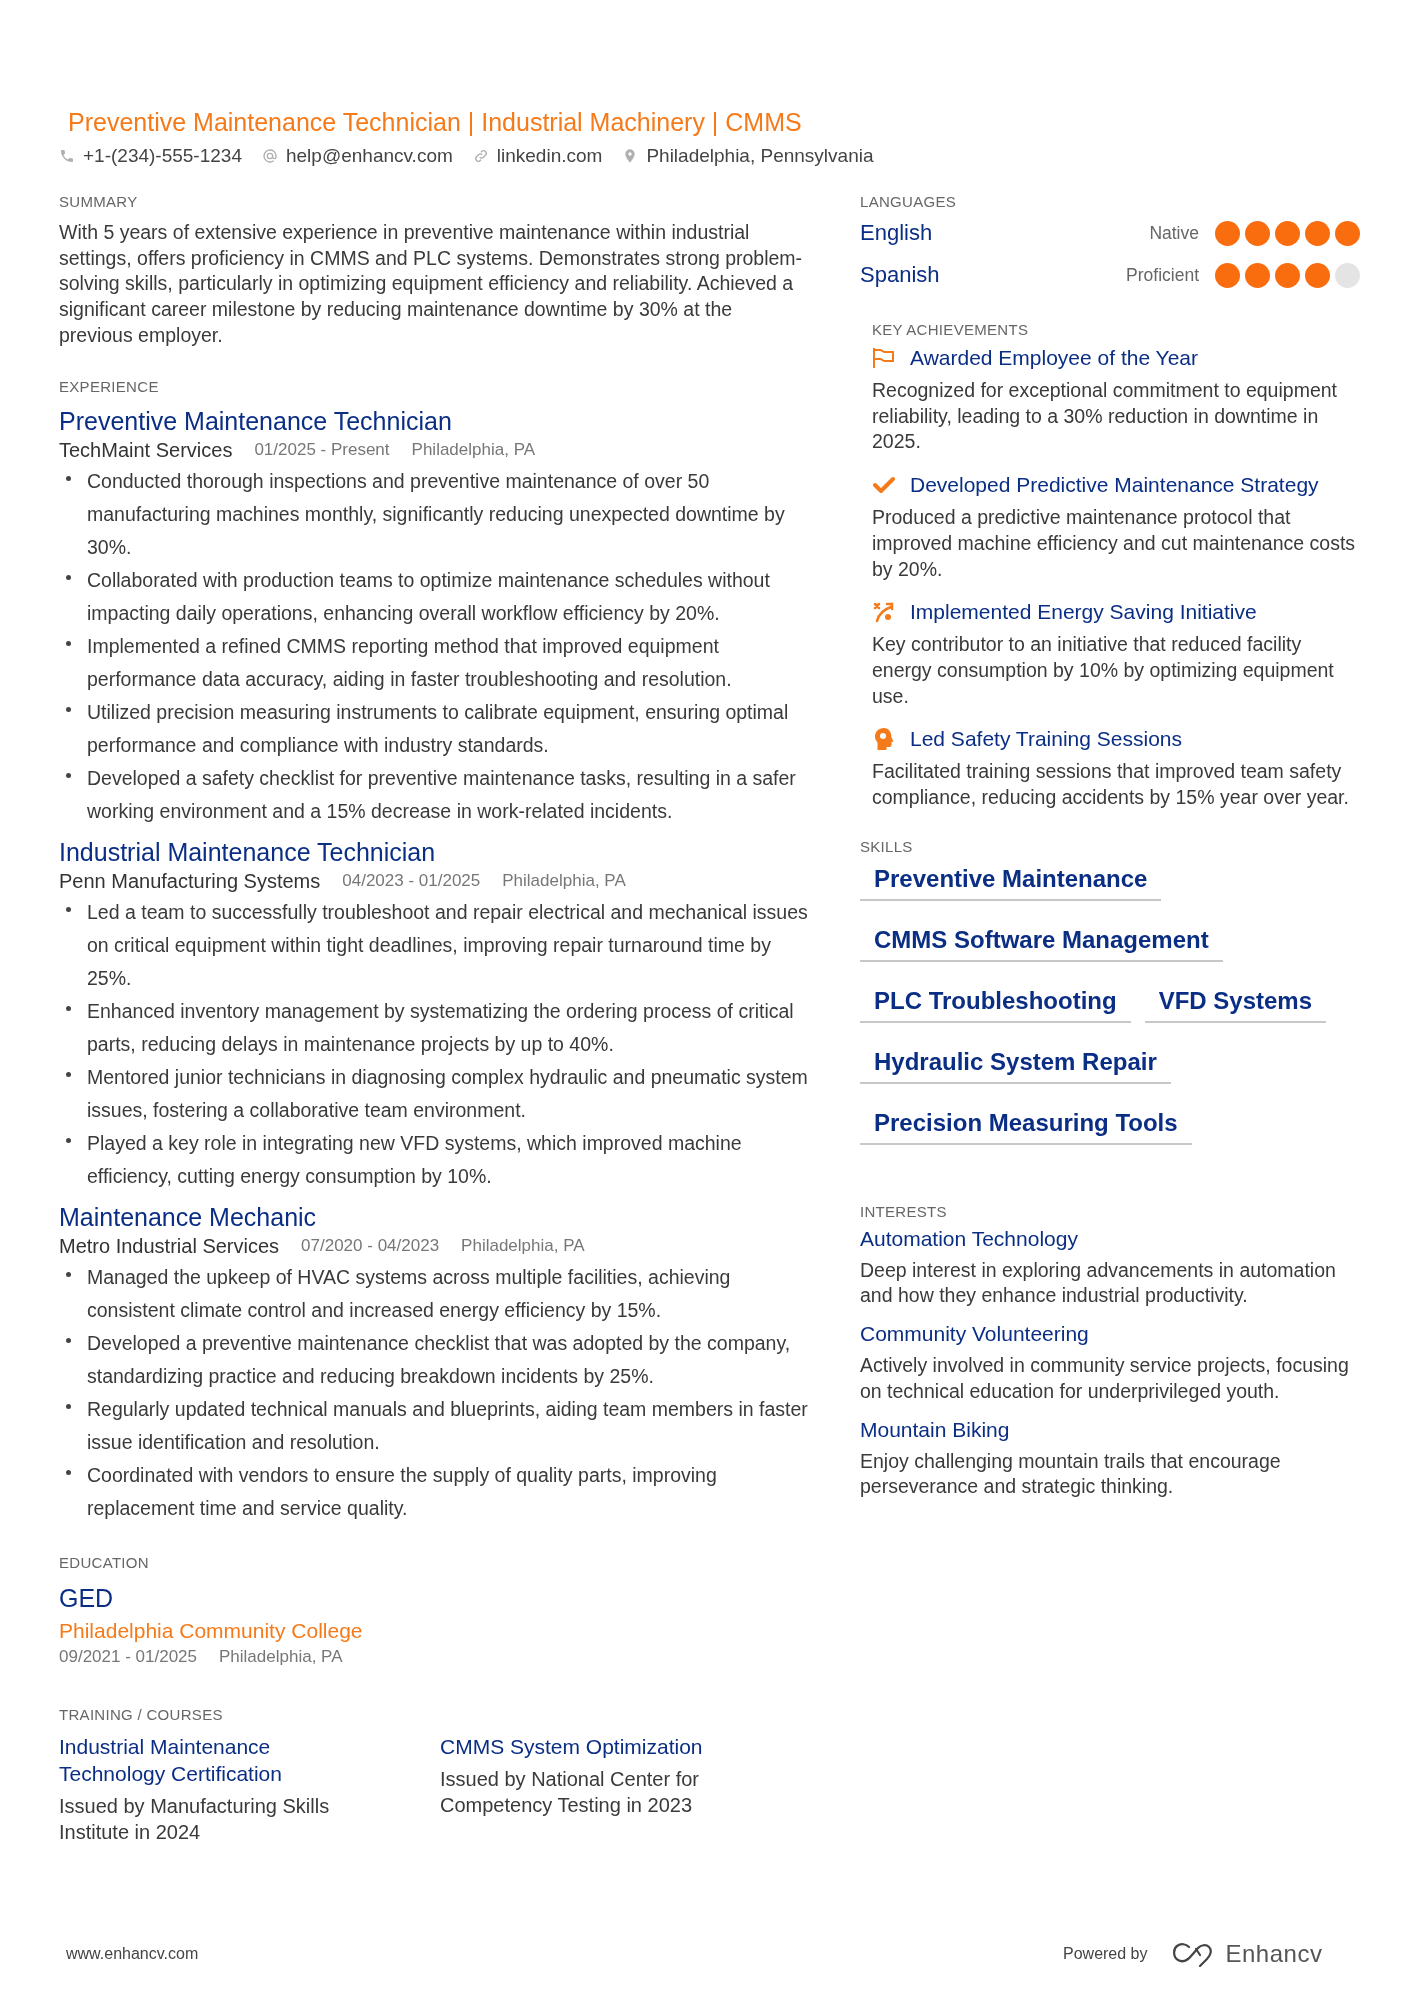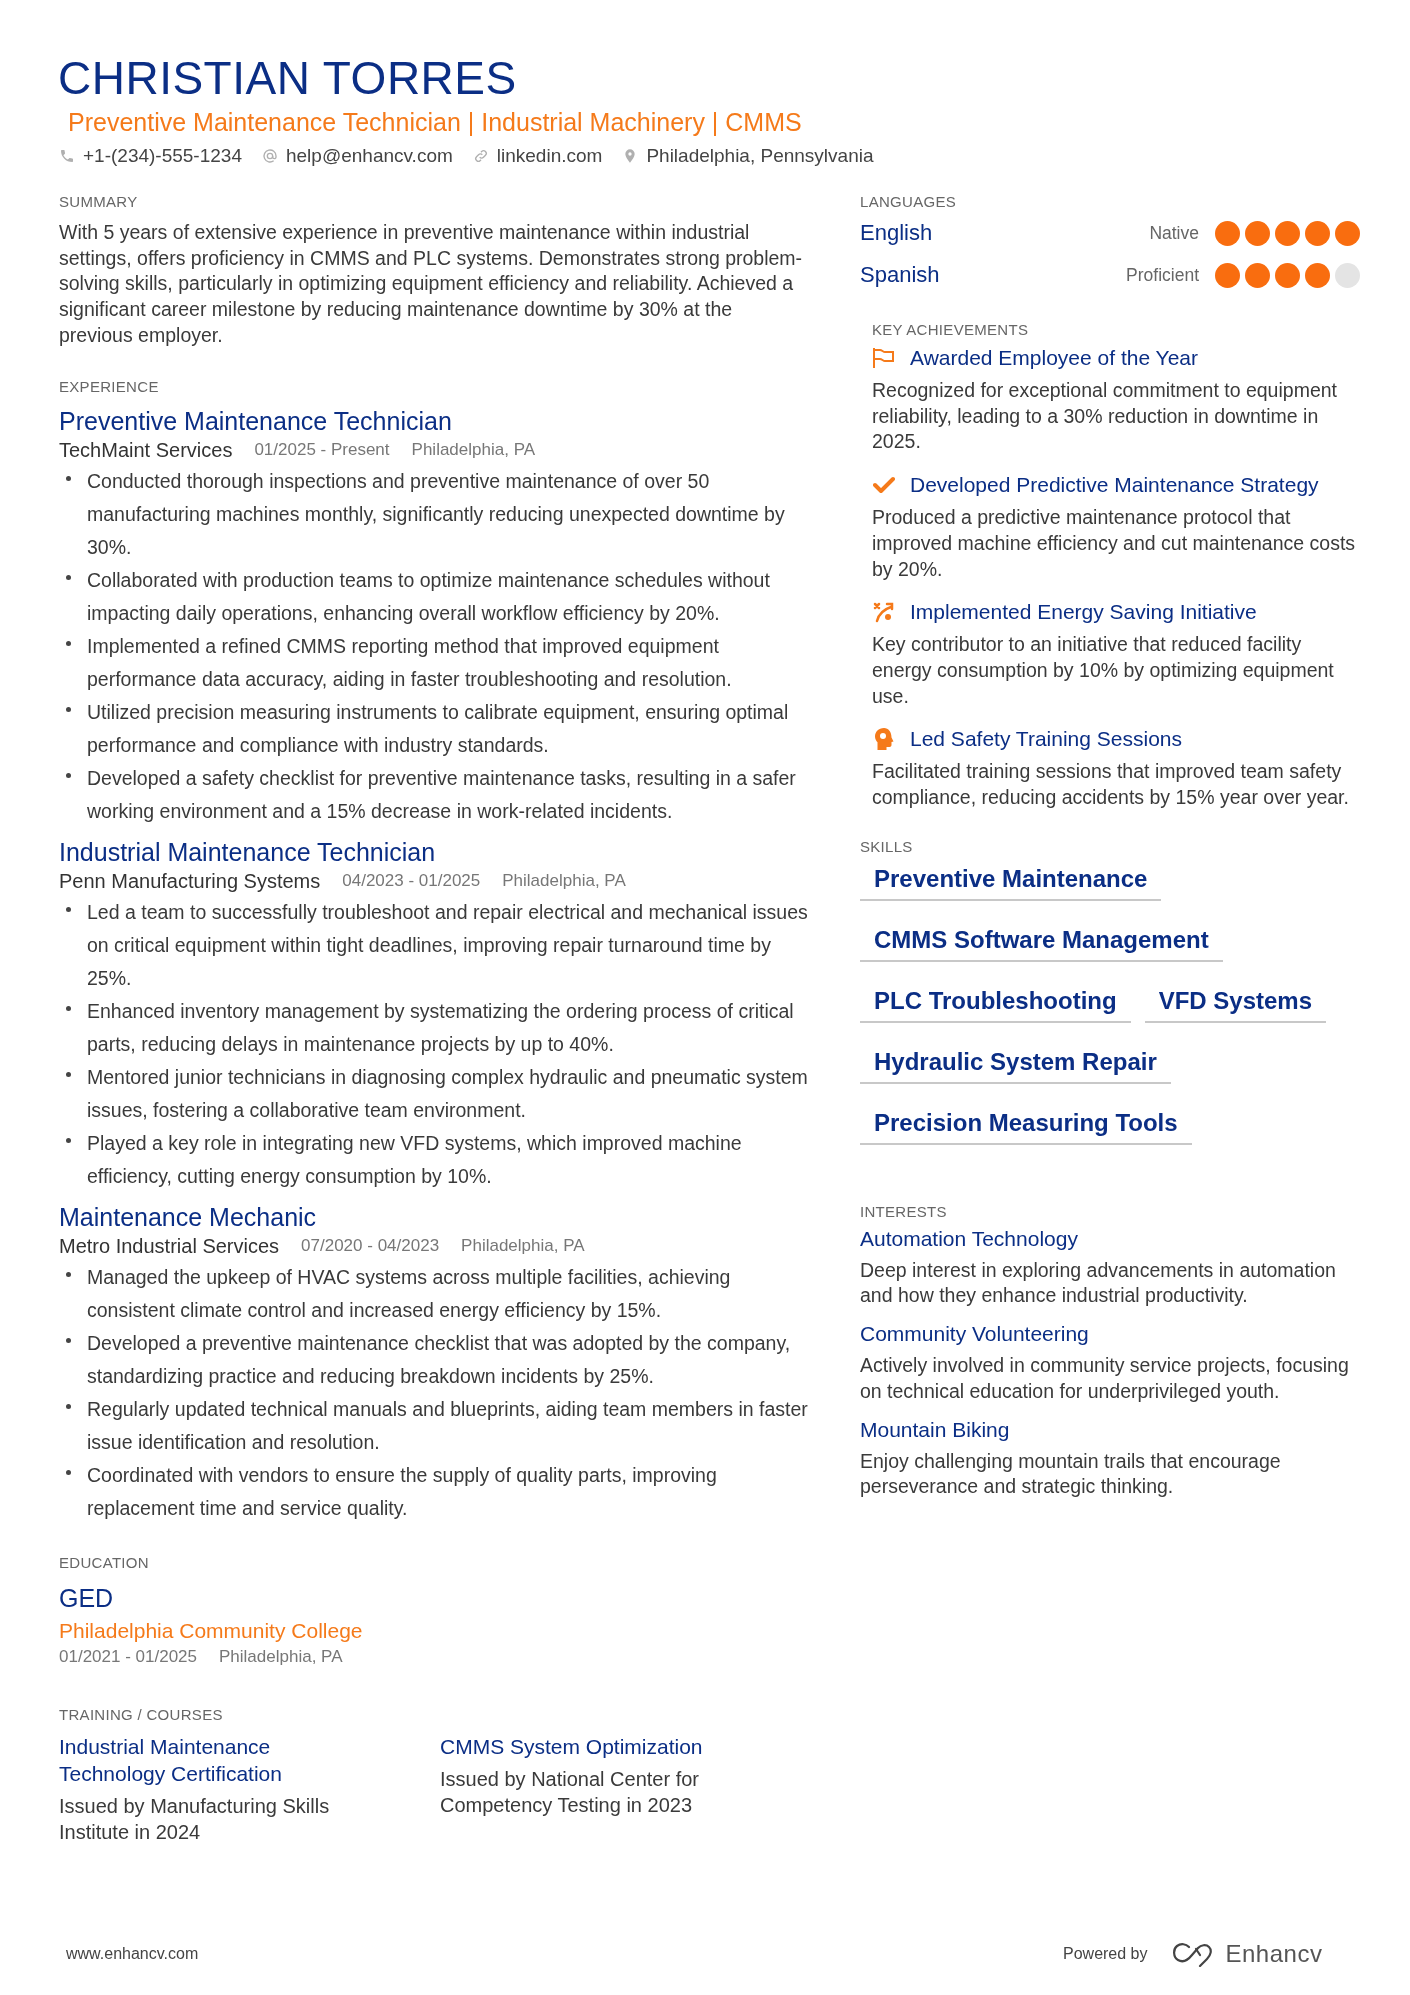--- a/index.html
+++ b/index.html
@@ -101,21 +101,20 @@
     display: flex; align-items: center; gap: 24px;
   }
   .powered { font-size: 16px; color: #444; }
   .brand { display: flex; align-items: center; gap: 8px; font-size: 24px; color: #555; letter-spacing: 0.5px; }
 </style>
 </head>
 <body>
 
 <div class="page">
 
-  <div class="name">CHRISTIAN TORRES</div>
   <div class="headline">Preventive Maintenance Technician | Industrial Machinery | CMMS</div>
   <div class="contact">
     <div class="contact-item">
       <svg class="c-icon" viewBox="0 0 24 24" fill="#b0b0b0">
           <path d="M6.6 10.8c1.4 2.8 3.8 5.1 6.6 6.6l2.2-2.2c.3-.3.7-.4 1-.2 1.1.4 2.3.6 3.6.6.6 0 1 .4 1 1V20c0 .6-.4 1-1 1C10.6 21 3 13.4 3 4c0-.6.4-1 1-1h3.5c.6 0 1 .4 1 1 0 1.3.2 2.5.6 3.6.1.3 0 .7-.2 1z"></path>
         </svg>
       <span>+1-(234)-555-1234</span>
     </div>
     <div class="contact-item">
       <svg class="c-icon" viewBox="0 0 24 24" fill="none" stroke="#b0b0b0" stroke-width="2">
@@ -194,21 +193,21 @@
           <li>Coordinated with vendors to ensure the supply of quality parts, improving replacement time and service quality.</li>
         </ul>
       </div>
     </section>
 
     <section style="margin-top:28px;">
       <div class="sec-title">EDUCATION</div>
       <div class="edu-degree">GED</div>
       <div class="edu-school">Philadelphia Community College</div>
       <div class="edu-meta">
-        <span>01/2021 - 01/2025</span>
+        <span>09/2021 - 01/2025</span>
         <span>Philadelphia, PA</span>
       </div>
     </section>
 
     <section style="margin-top:36px;">
       <div class="sec-title">TRAINING / COURSES</div>
       <div class="courses">
         <div class="course">
           <div class="course-title" style="width:290px;">Industrial Maintenance Technology Certification</div>
           <div class="course-desc" style="width:320px;">Issued by Manufacturing Skills Institute in 2024</div>

